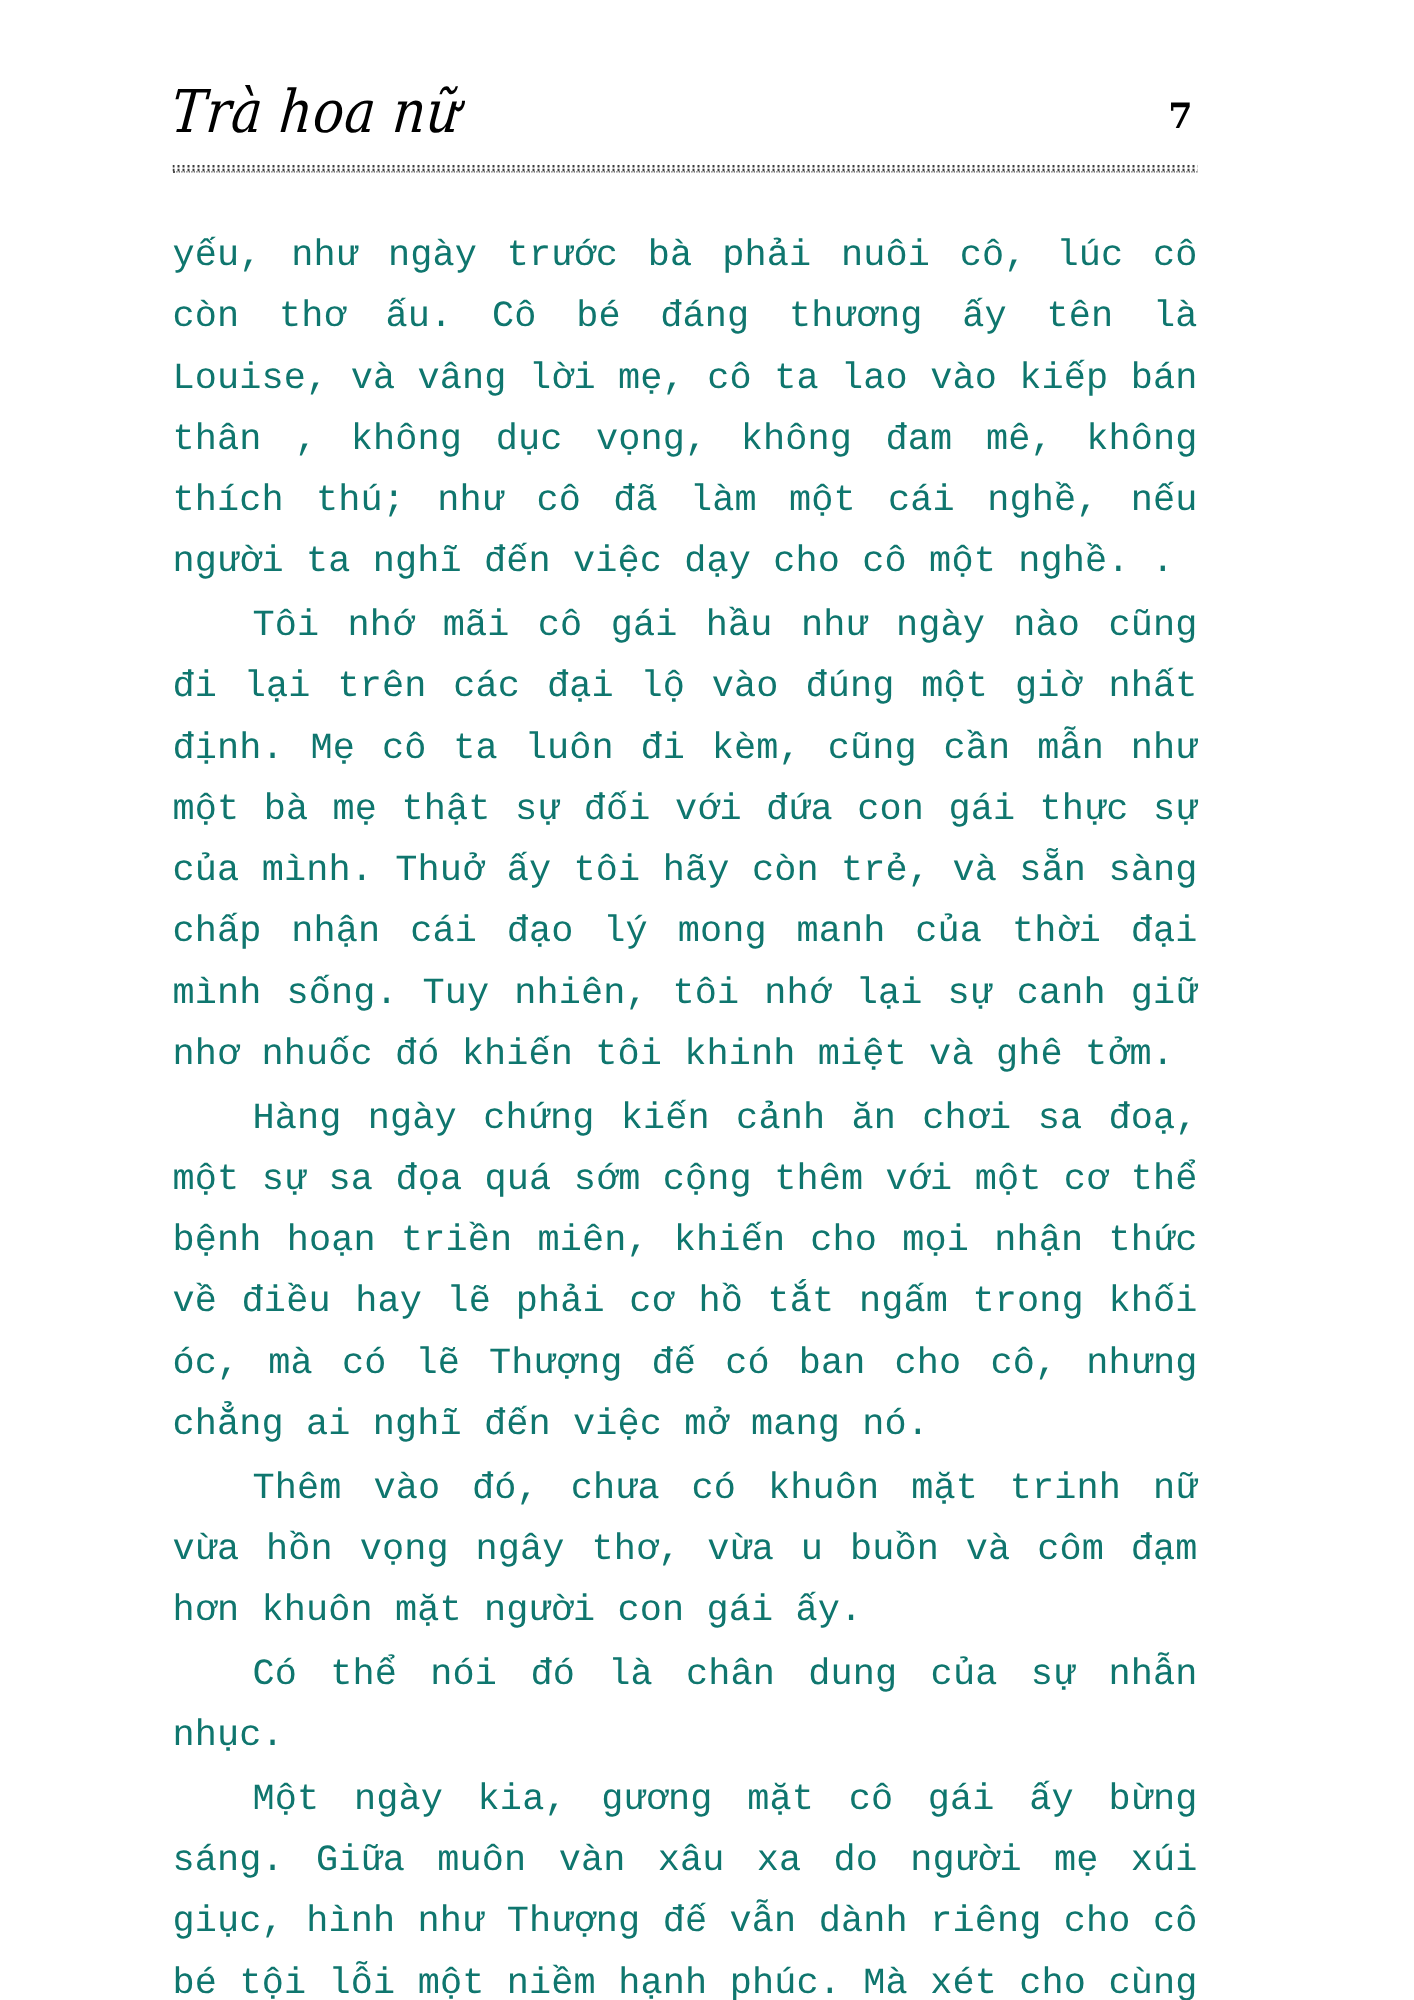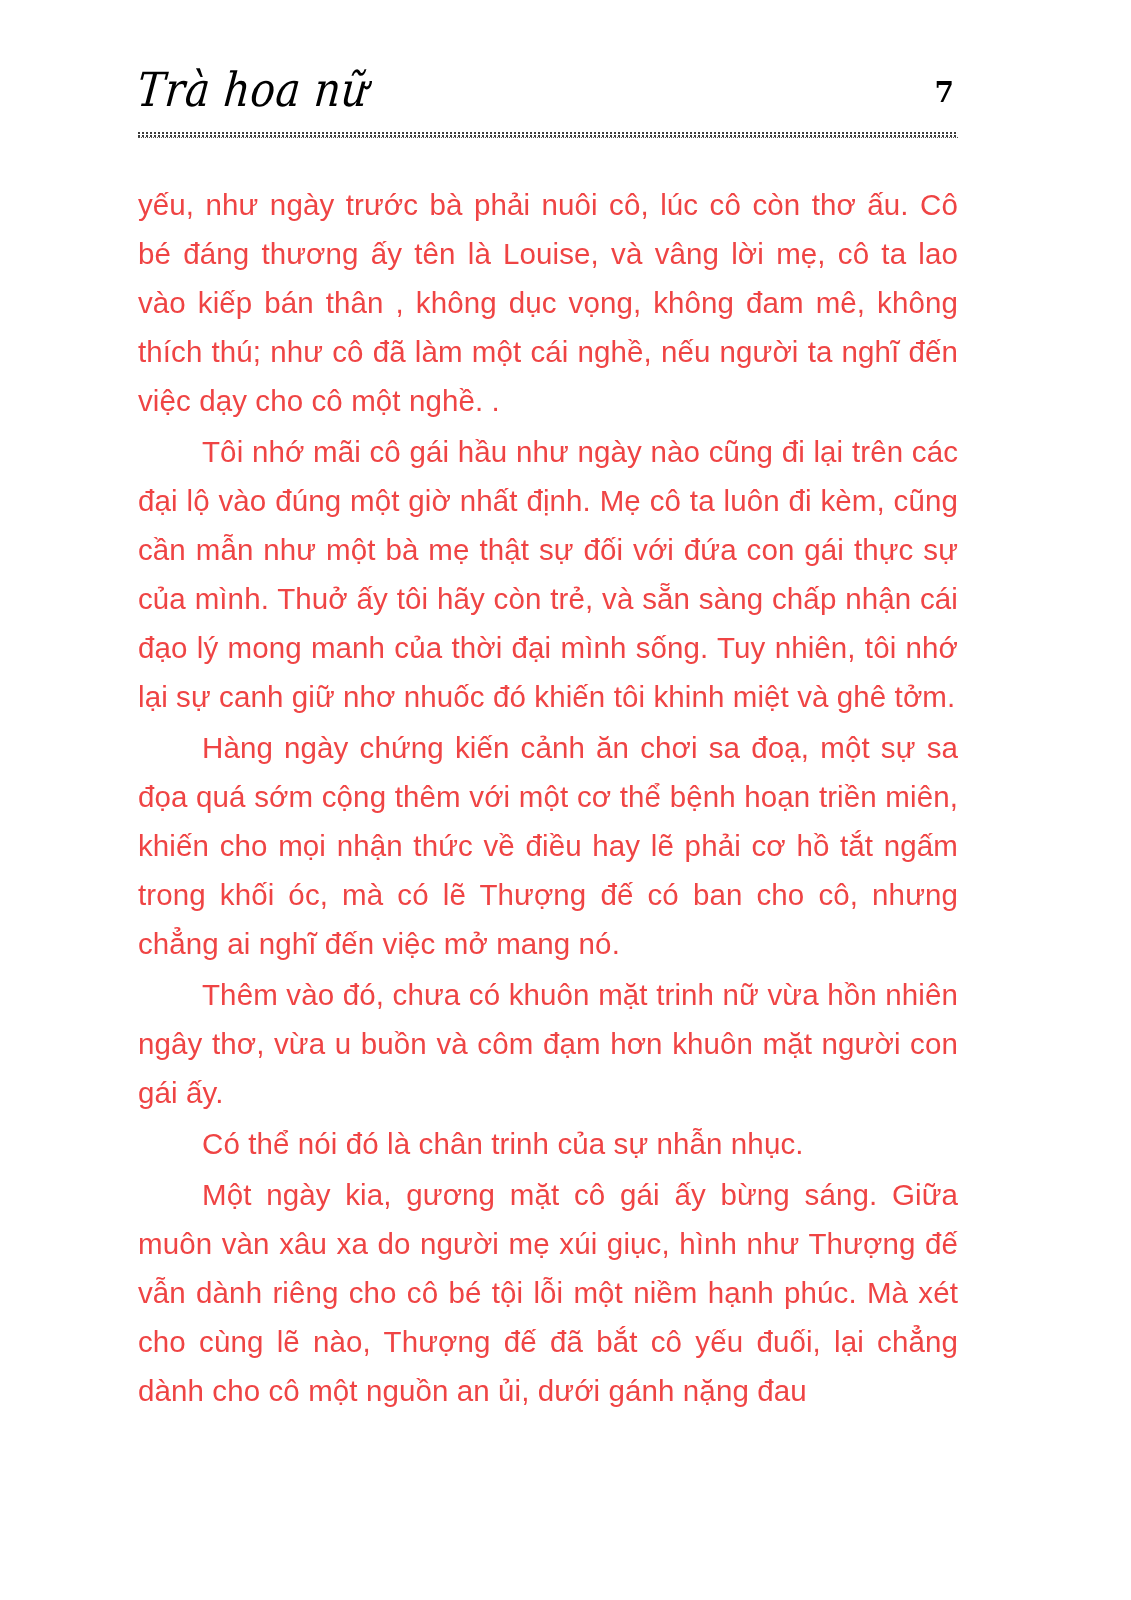--- a/index.html
+++ b/index.html
@@ -80,27 +80,27 @@
   }
   
   .body-text {
     position: absolute;
     left: 0;
     top: 118px;
     width: 820px;
   }
   p {
     margin: 0 0 2px 0;
-    font-family: Liberation Sans, sans-serif;
+    font-family: Liberation Mono, monospace;
     font-size: 29.5px;
     line-height: 49px;
     text-align: justify;
     text-justify: inter-word;
     letter-spacing: 0.1px;
-    color: #ef4444;
+    color: #0f766e;
   }
   p.indent {
     text-indent: 64px;
   }
 </style>
 </head>
 <body>
 
 <div class="page">
   <div class="content">
@@ -108,19 +108,19 @@
     <div class="header">
       <div class="running-title">Trà hoa nữ</div>
       <div class="page-number">7</div>
       <div class="rule"></div>
     </div>
 
     <div class="body-text">
       <p class="para">yếu, như ngày trước bà phải nuôi cô, lúc cô còn thơ ấu. Cô bé đáng thương ấy tên là Louise, và vâng lời mẹ, cô ta lao vào kiếp bán thân , không dục vọng, không đam mê, không thích thú; như cô đã làm một cái nghề, nếu người ta nghĩ đến việc dạy cho cô một nghề. .</p>
       <p class="para indent">Tôi nhớ mãi cô gái hầu như ngày nào cũng đi lại trên các đại lộ vào đúng một giờ nhất định. Mẹ cô ta luôn đi kèm, cũng cần mẫn như một bà mẹ thật sự đối với đứa con gái thực sự của mình. Thuở ấy tôi hãy còn trẻ, và sẵn sàng chấp nhận cái đạo lý mong manh của thời đại mình sống. Tuy nhiên, tôi nhớ lại sự canh giữ nhơ nhuốc đó khiến tôi khinh miệt và ghê tởm.</p>
       <p class="para indent">Hàng ngày chứng kiến cảnh ăn chơi sa đoạ, một sự sa đọa quá sớm cộng thêm với một cơ thể bệnh hoạn triền miên, khiến cho mọi nhận thức về điều hay lẽ phải cơ hồ tắt ngấm trong khối óc, mà có lẽ Thượng đế có ban cho cô, nhưng chẳng ai nghĩ đến việc mở mang nó.</p>
-      <p class="para indent">Thêm vào đó, chưa có khuôn mặt trinh nữ vừa hồn nhiên ngây thơ, vừa u buồn và côm đạm hơn khuôn mặt người con gái ấy.</p>
-      <p class="para indent">Có thể nói đó là chân trinh của sự nhẫn nhục.</p>
+      <p class="para indent">Thêm vào đó, chưa có khuôn mặt trinh nữ vừa hồn vọng ngây thơ, vừa u buồn và côm đạm hơn khuôn mặt người con gái ấy.</p>
+      <p class="para indent">Có thể nói đó là chân dung của sự nhẫn nhục.</p>
       <p class="para indent">Một ngày kia, gương mặt cô gái ấy bừng sáng. Giữa muôn vàn xâu xa do người mẹ xúi giục, hình như Thượng đế vẫn dành riêng cho cô bé tội lỗi một niềm hạnh phúc. Mà xét cho cùng lẽ nào, Thượng đế đã bắt cô yếu đuối, lại chẳng dành cho cô một nguồn an ủi, dưới gánh nặng đau</p>
     </div>
 
   </div>
 </div>
 
 </body></html>

